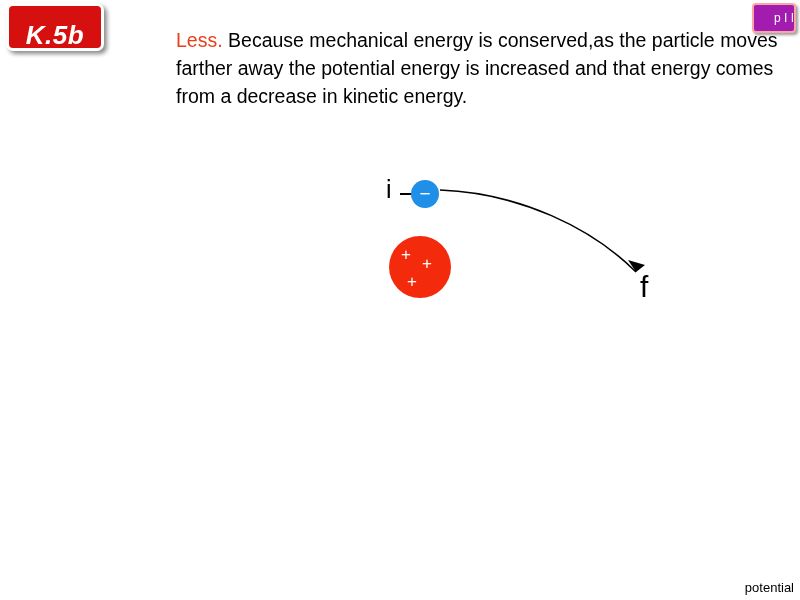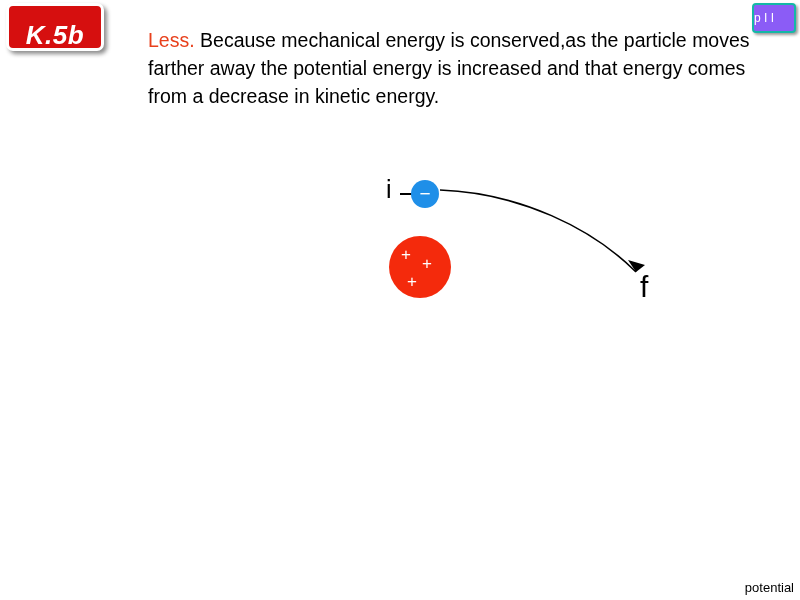--- a/index.html
+++ b/index.html
@@ -39,38 +39,38 @@
     line-height: 1;
   }
 
   
   #badge-page {
     position: absolute;
     right: 4px;
     top: 3px;
     width: 40px;
     height: 26px;
-    background: #8b5cf6;
-    border: 2px solid #14b8a6;
+    background: #a21caf;
+    border: 2px solid #fca5a5;
     border-radius: 4px;
     box-shadow: 2px 2px 3px rgba(0,0,0,0.4);
     display: flex;
     align-items: center;
-    justify-content: flex-start;
+    justify-content: flex-end;
   }
   #badge-page .badge-label {
     color: #ffffff;
     font-size: 12px;
     line-height: 1;
   }
 
   
   #answer-text {
     position: absolute;
-    left: 148px;
+    left: 176px;
     top: 26px;
     width: 620px;
     font-size: 19.5px;
     line-height: 28px;
     color: #000000;
   }
   #answer-text .lead {
     color: #e8401c;
   }
 

